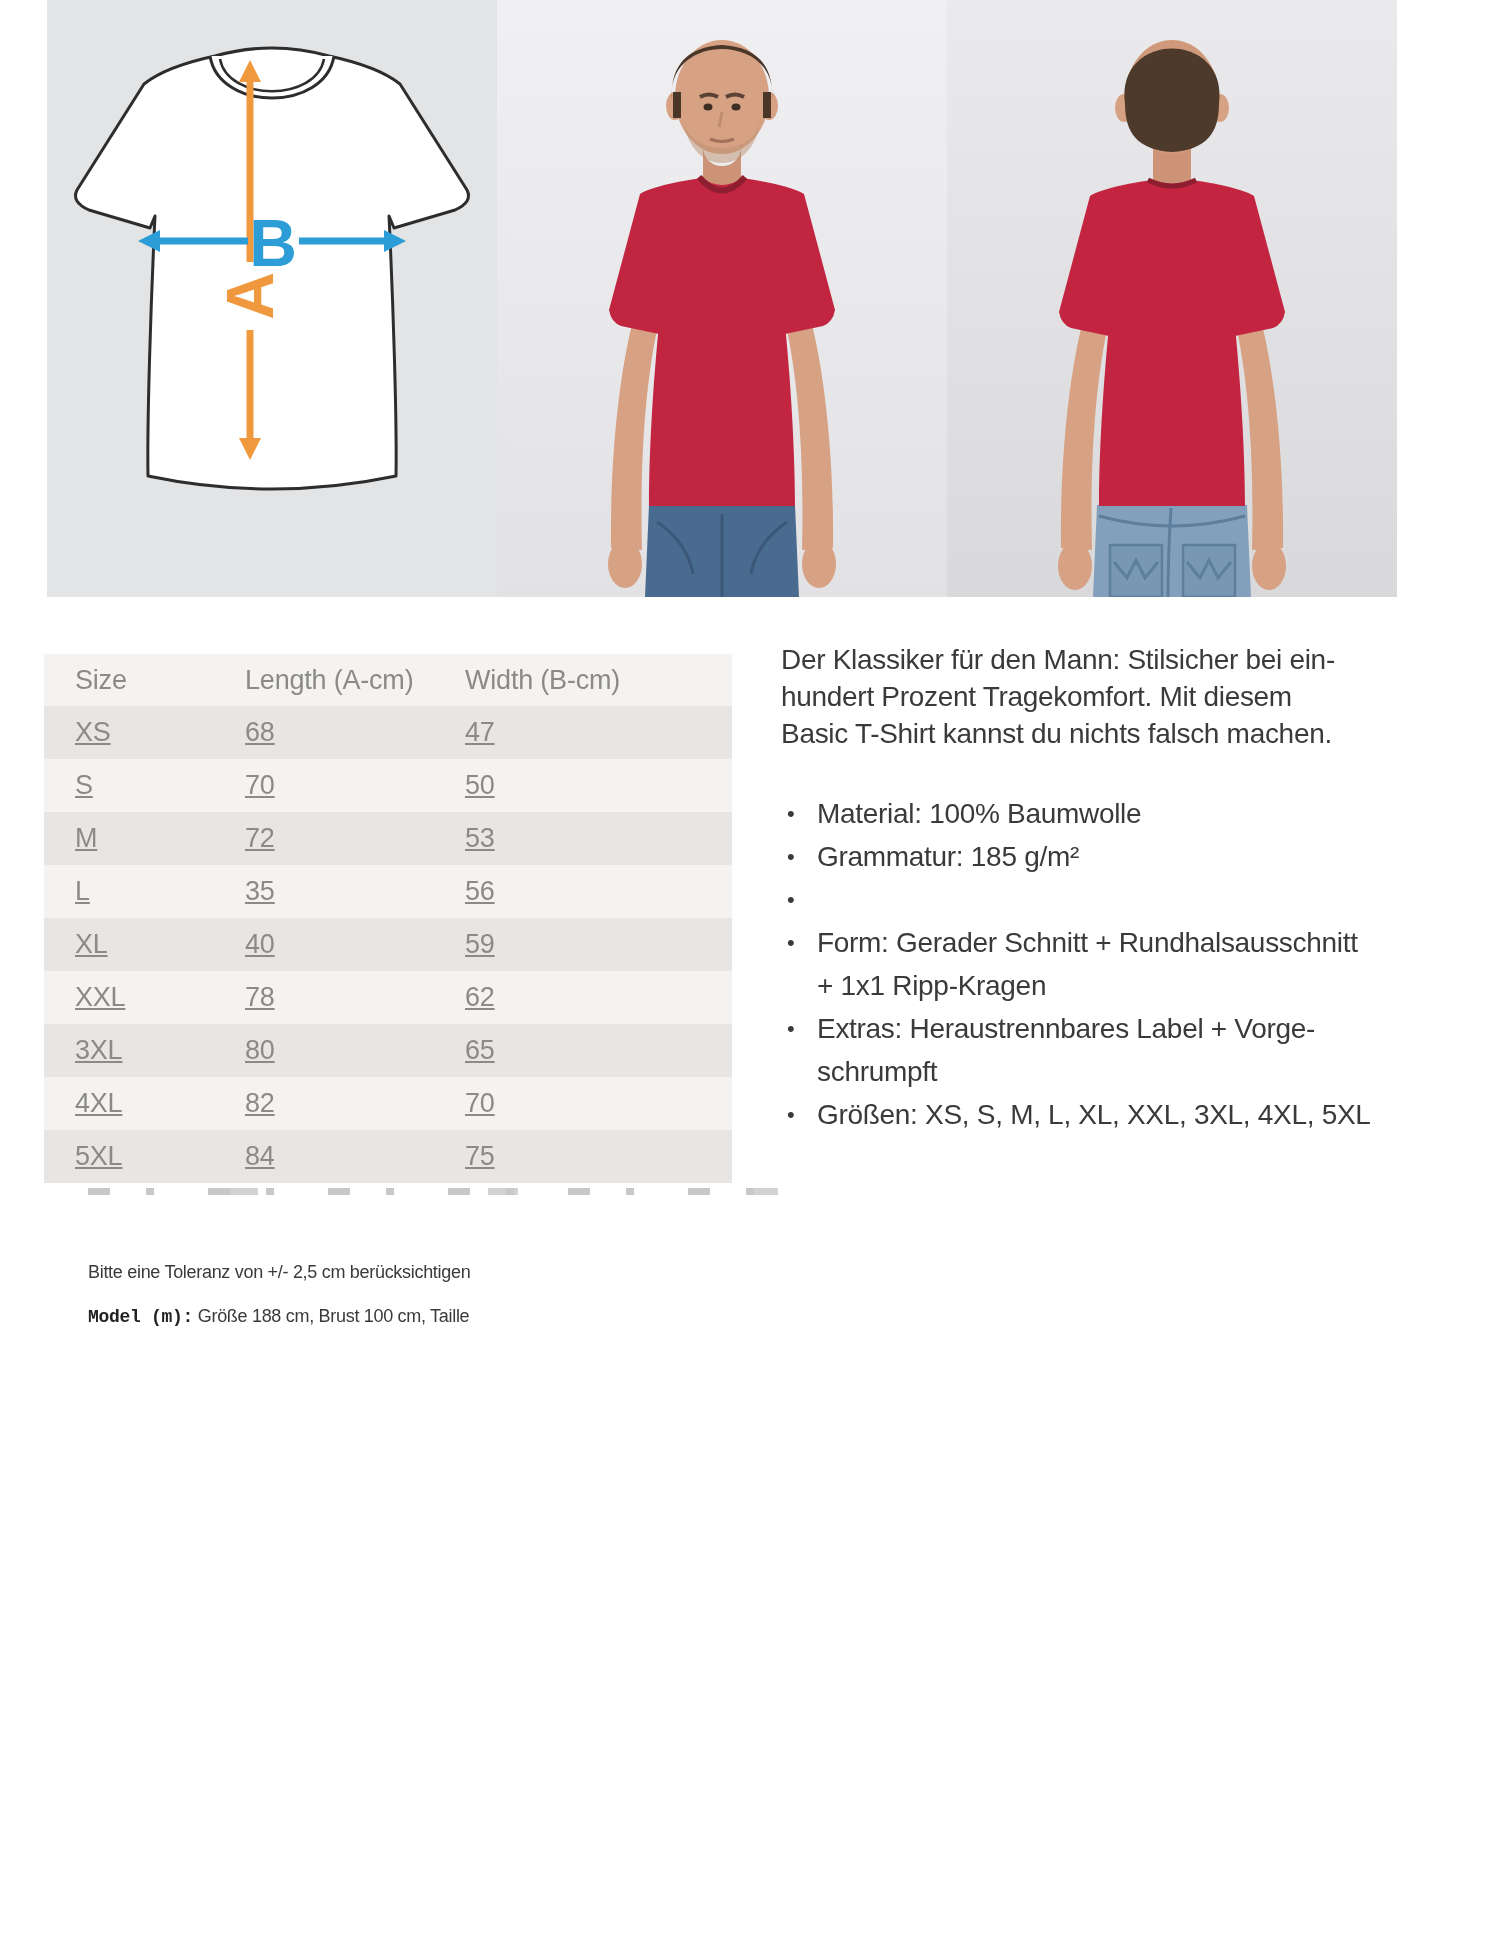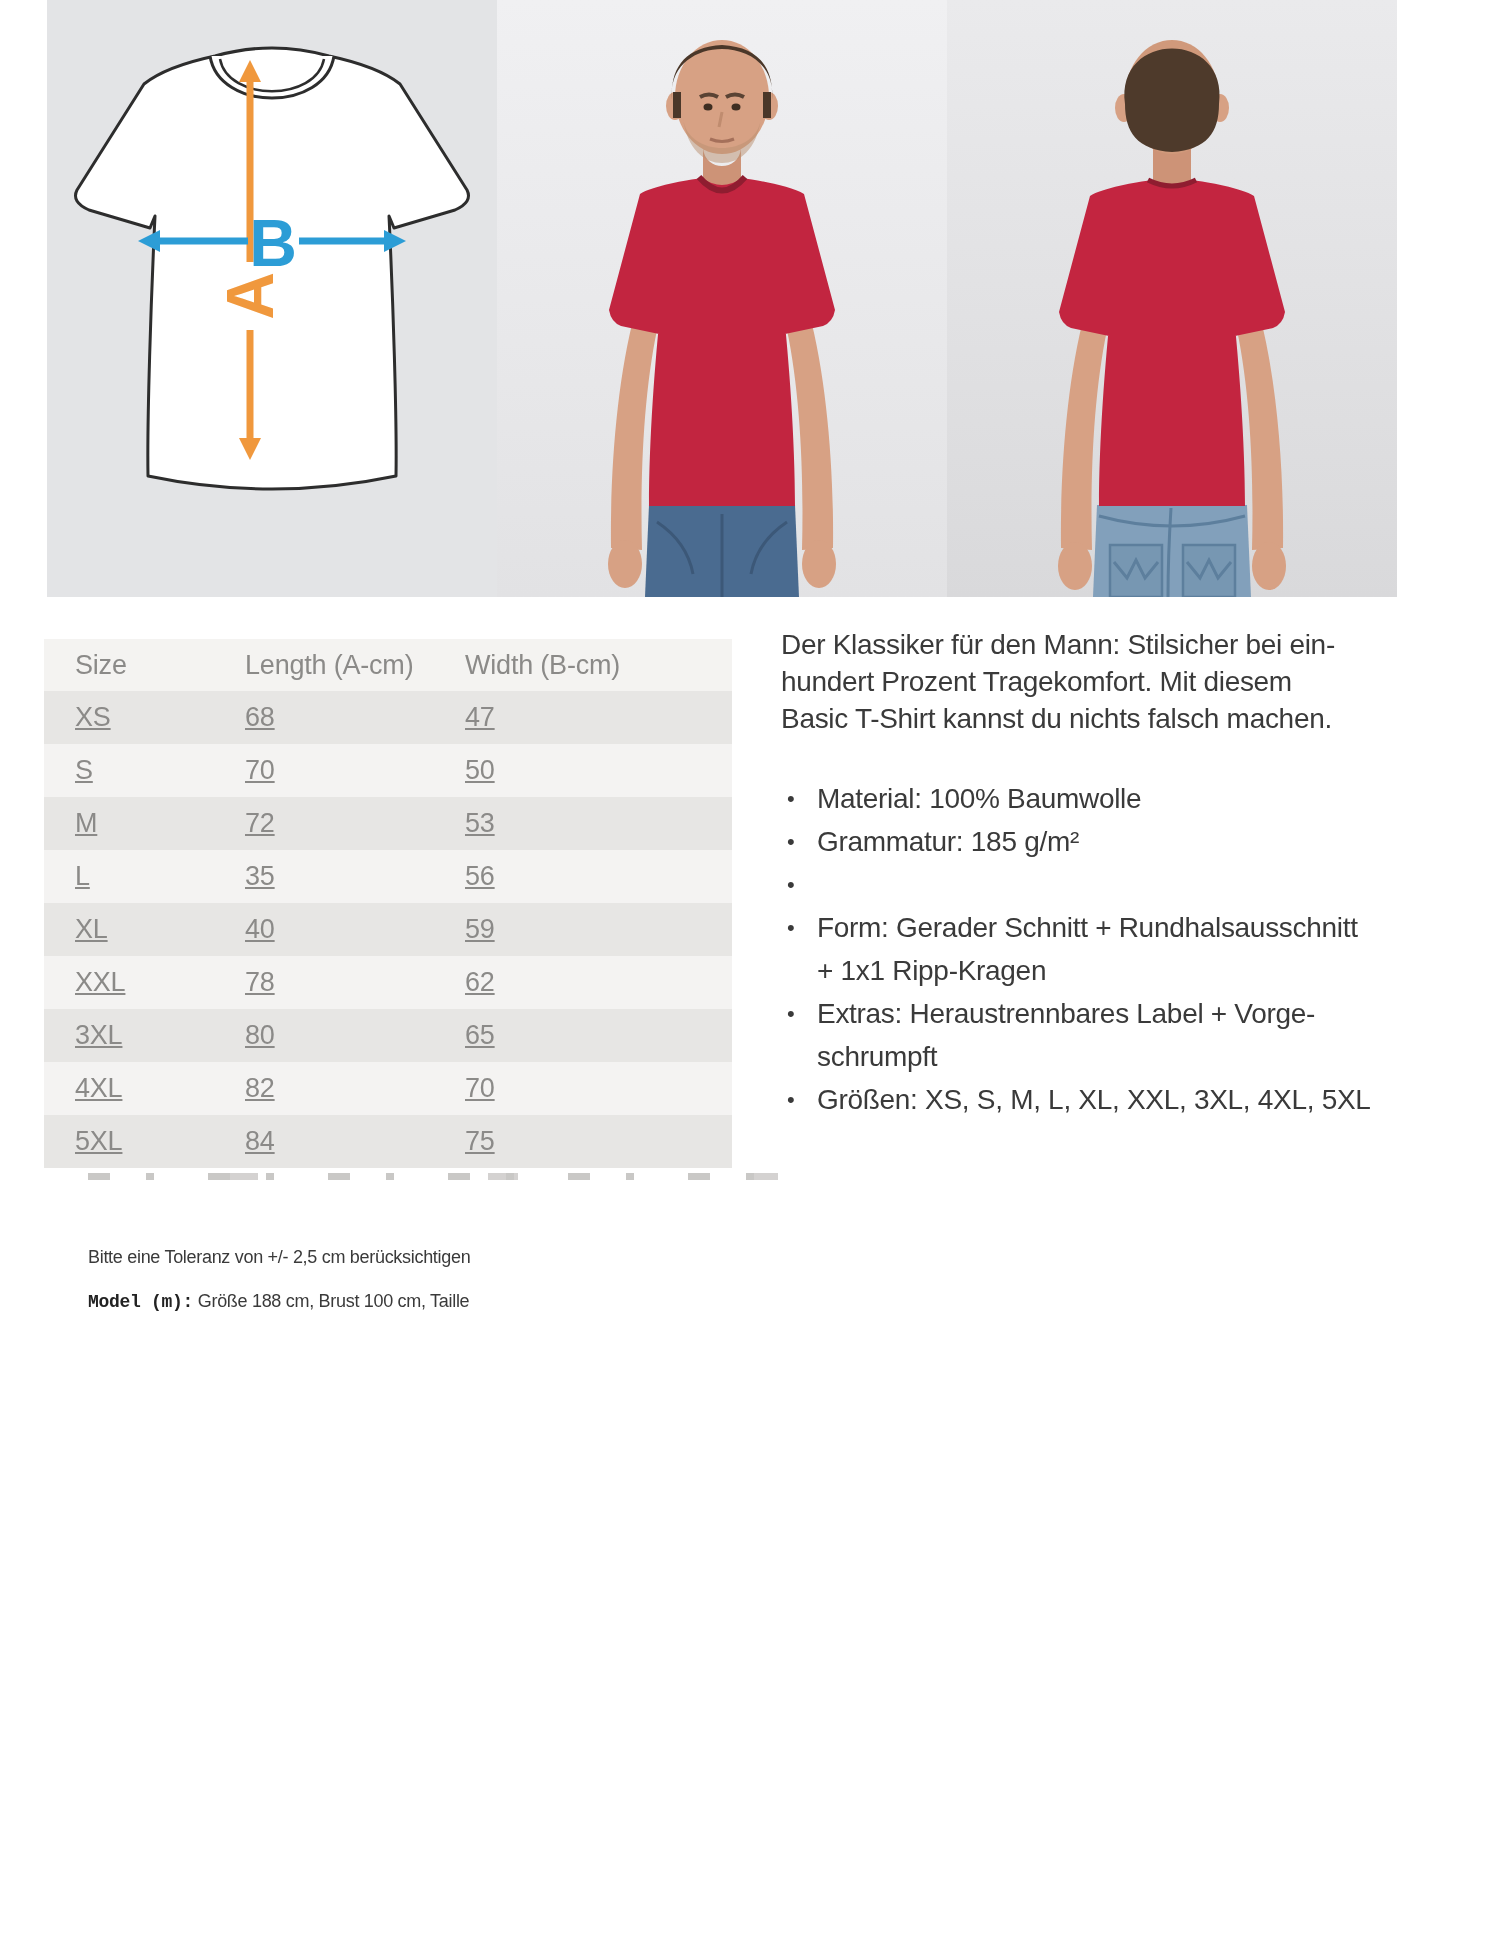--- a/index.html
+++ b/index.html
@@ -7,21 +7,21 @@
     width:1496px;height:1953px;background:#ffffff;
     font-family:"Liberation Sans",sans-serif;color:#3a3a3a;
     overflow:hidden;position:relative;
   }
   .images-row{display:flex;padding-left:47px;padding-top:0;}
   figure.img{margin:0;width:450px;height:597px;}
   figure.img svg{display:block;width:450px;height:597px;}
   .photo-front{margin-left:28px;}
   .photo-back{margin-left:32px;}
 
-  .content-row{display:flex;margin-top:29px;align-items:flex-start;}
+  .content-row{display:flex;margin-top:44px;align-items:flex-start;}
   .left-col{width:781px;box-sizing:border-box;padding:13px 0 0 44px;}
   .right-col{width:690px;box-sizing:border-box;}
 
   table.size-table{width:688px;border-collapse:collapse;font-size:27px;color:#8b8a88;letter-spacing:-0.2px;}
   table.size-table th{font-weight:normal;text-align:left;background:#f4f3f1;height:50px;}
   table.size-table td{height:51px;text-decoration:underline;}
   table.size-table th:first-child,table.size-table td:first-child{width:168px;padding-left:31px;}
   table.size-table th:nth-child(2),table.size-table td:nth-child(2){width:218px;}
   table.size-table tbody tr:nth-child(odd){background:#e7e6e4;}
   table.size-table tbody tr:nth-child(even){background:#f4f3f2;}

